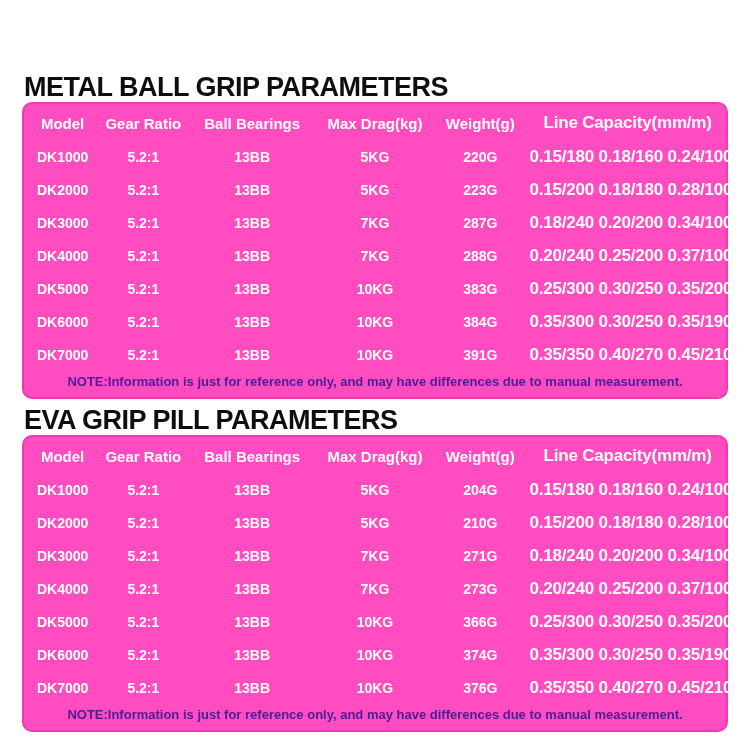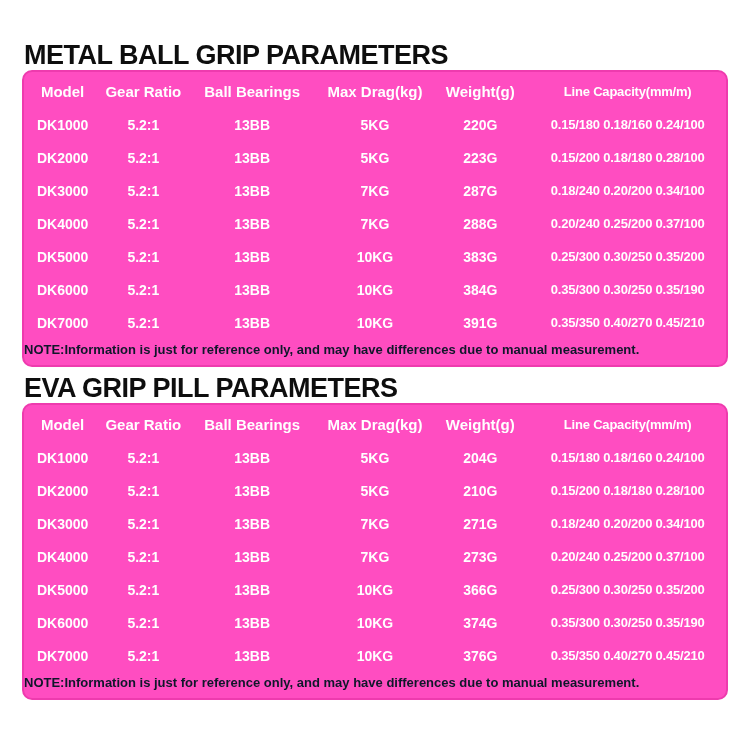--- a/index.html
+++ b/index.html
@@ -5,21 +5,21 @@
   html, body { margin: 0; padding: 0; }
   body {
     width: 750px; height: 750px;
     background: #ffffff;
     font-family: "Liberation Sans", sans-serif;
     overflow: hidden;
   }
   .page {
     width: 750px; height: 561px;
     box-sizing: border-box;
-    padding: 42px 22px 0 22px;
+    padding: 74px 22px 0 22px;
   }
   .section-title {
     font-weight: 700;
     font-size: 27px;
     line-height: 1;
     color: #0e0e0e;
     letter-spacing: -0.5px;
     margin: 0 0 1px 2px;
     white-space: nowrap;
   }
@@ -40,26 +40,26 @@
   .thead { height: 34px; }
   .trow  { height: 33px; }
   .cell {
     color: #ffffff;
     font-weight: 700;
     font-size: 14px;
     text-align: center;
     white-space: nowrap;
   }
   .hcell { font-size: 15px; }
-  .cell.c5 { font-size: 13px; letter-spacing: -0.2px; }
+  .cell.c5 { font-size: 17px; letter-spacing: -0.2px; }
   .note {
-    color: #0f172a;
+    color: #4c1d95;
     font-weight: 700;
     font-size: 13px;
-    text-align: left;
+    text-align: center;
     height: 24px;
     line-height: 22px;
     white-space: nowrap;
   }
 </style>
 </head>
 <body>
 
 <div class="page">
 

